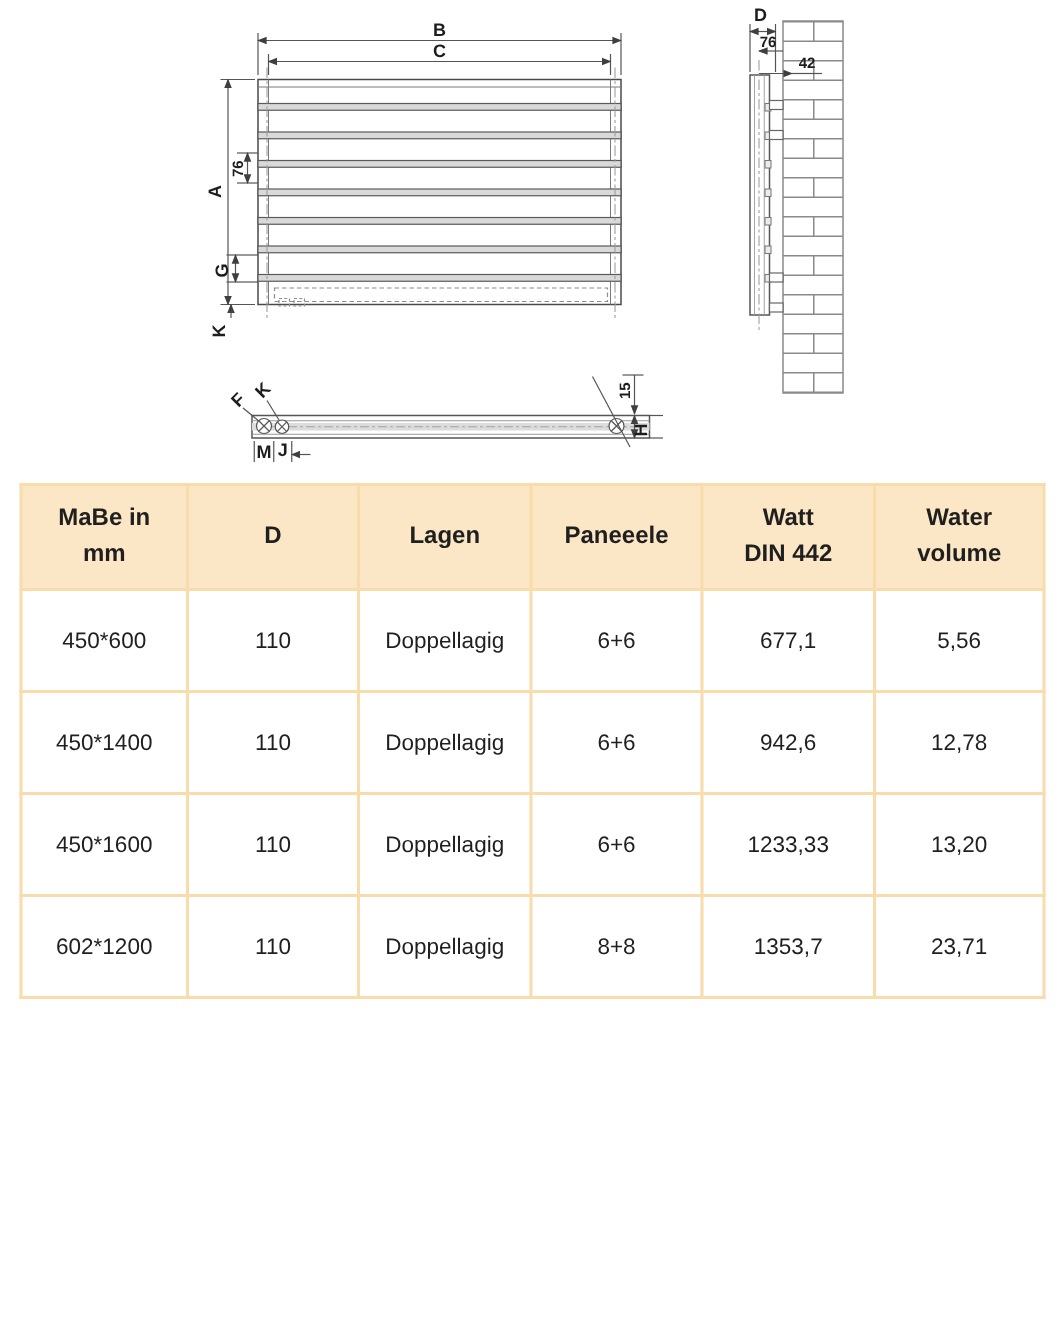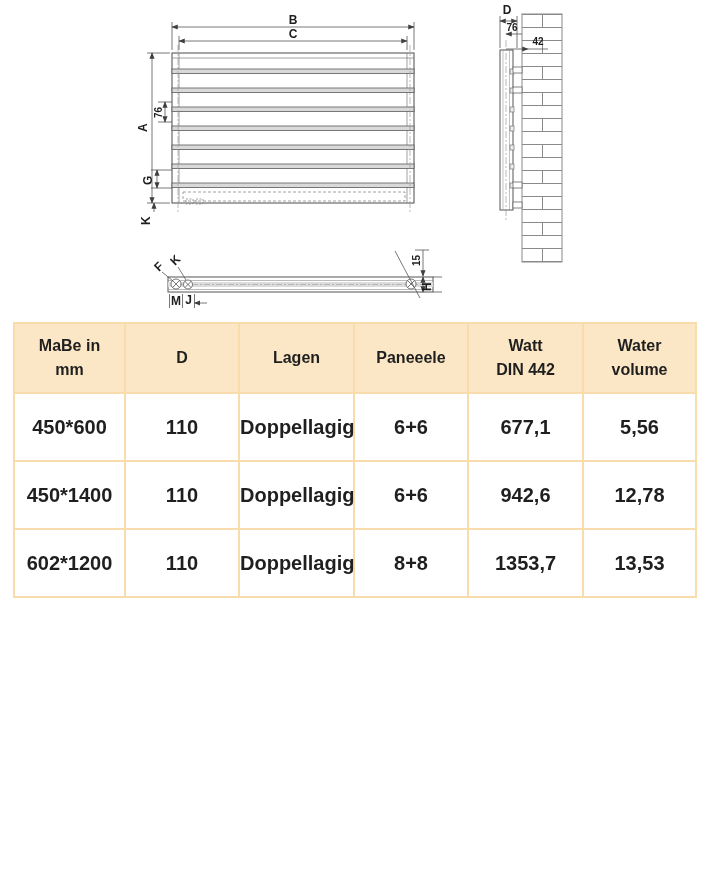--- a/index.html
+++ b/index.html
@@ -42,22 +42,22 @@
   }
   .spec-table th {
     background: #fbe7c5;
     font-size: 16px;
     font-weight: bold;
     height: 68px;
     line-height: 1.5;
   }
   .spec-table td {
     background: #ffffff;
-    font-size: 20px;
-    font-weight: 700;
+    font-size: 15px;
+    font-weight: 400;
     height: 66px;
   }
 </style>
 </head>
 <body>
 
 <div class="page">
 
   <div class="drawing-wrap">
     <svg width="708" height="322" viewBox="0 0 708 322">
@@ -264,23 +264,31 @@
       </tr>
       <tr>
         <td>450*1400</td>
         <td>110</td>
         <td>Doppellagig</td>
         <td>6+6</td>
         <td>942,6</td>
         <td>12,78</td>
       </tr>
       <tr>
+        <td>450*1600</td>
+        <td>110</td>
+        <td>Doppellagig</td>
+        <td>6+6</td>
+        <td>1233,33</td>
+        <td>13,20</td>
+      </tr>
+      <tr>
         <td>602*1200</td>
         <td>110</td>
         <td>Doppellagig</td>
         <td>8+8</td>
         <td>1353,7</td>
-        <td>13,53</td>
+        <td>23,71</td>
       </tr>
     </tbody>
   </table>
 
 </div>
 
 </body></html>

